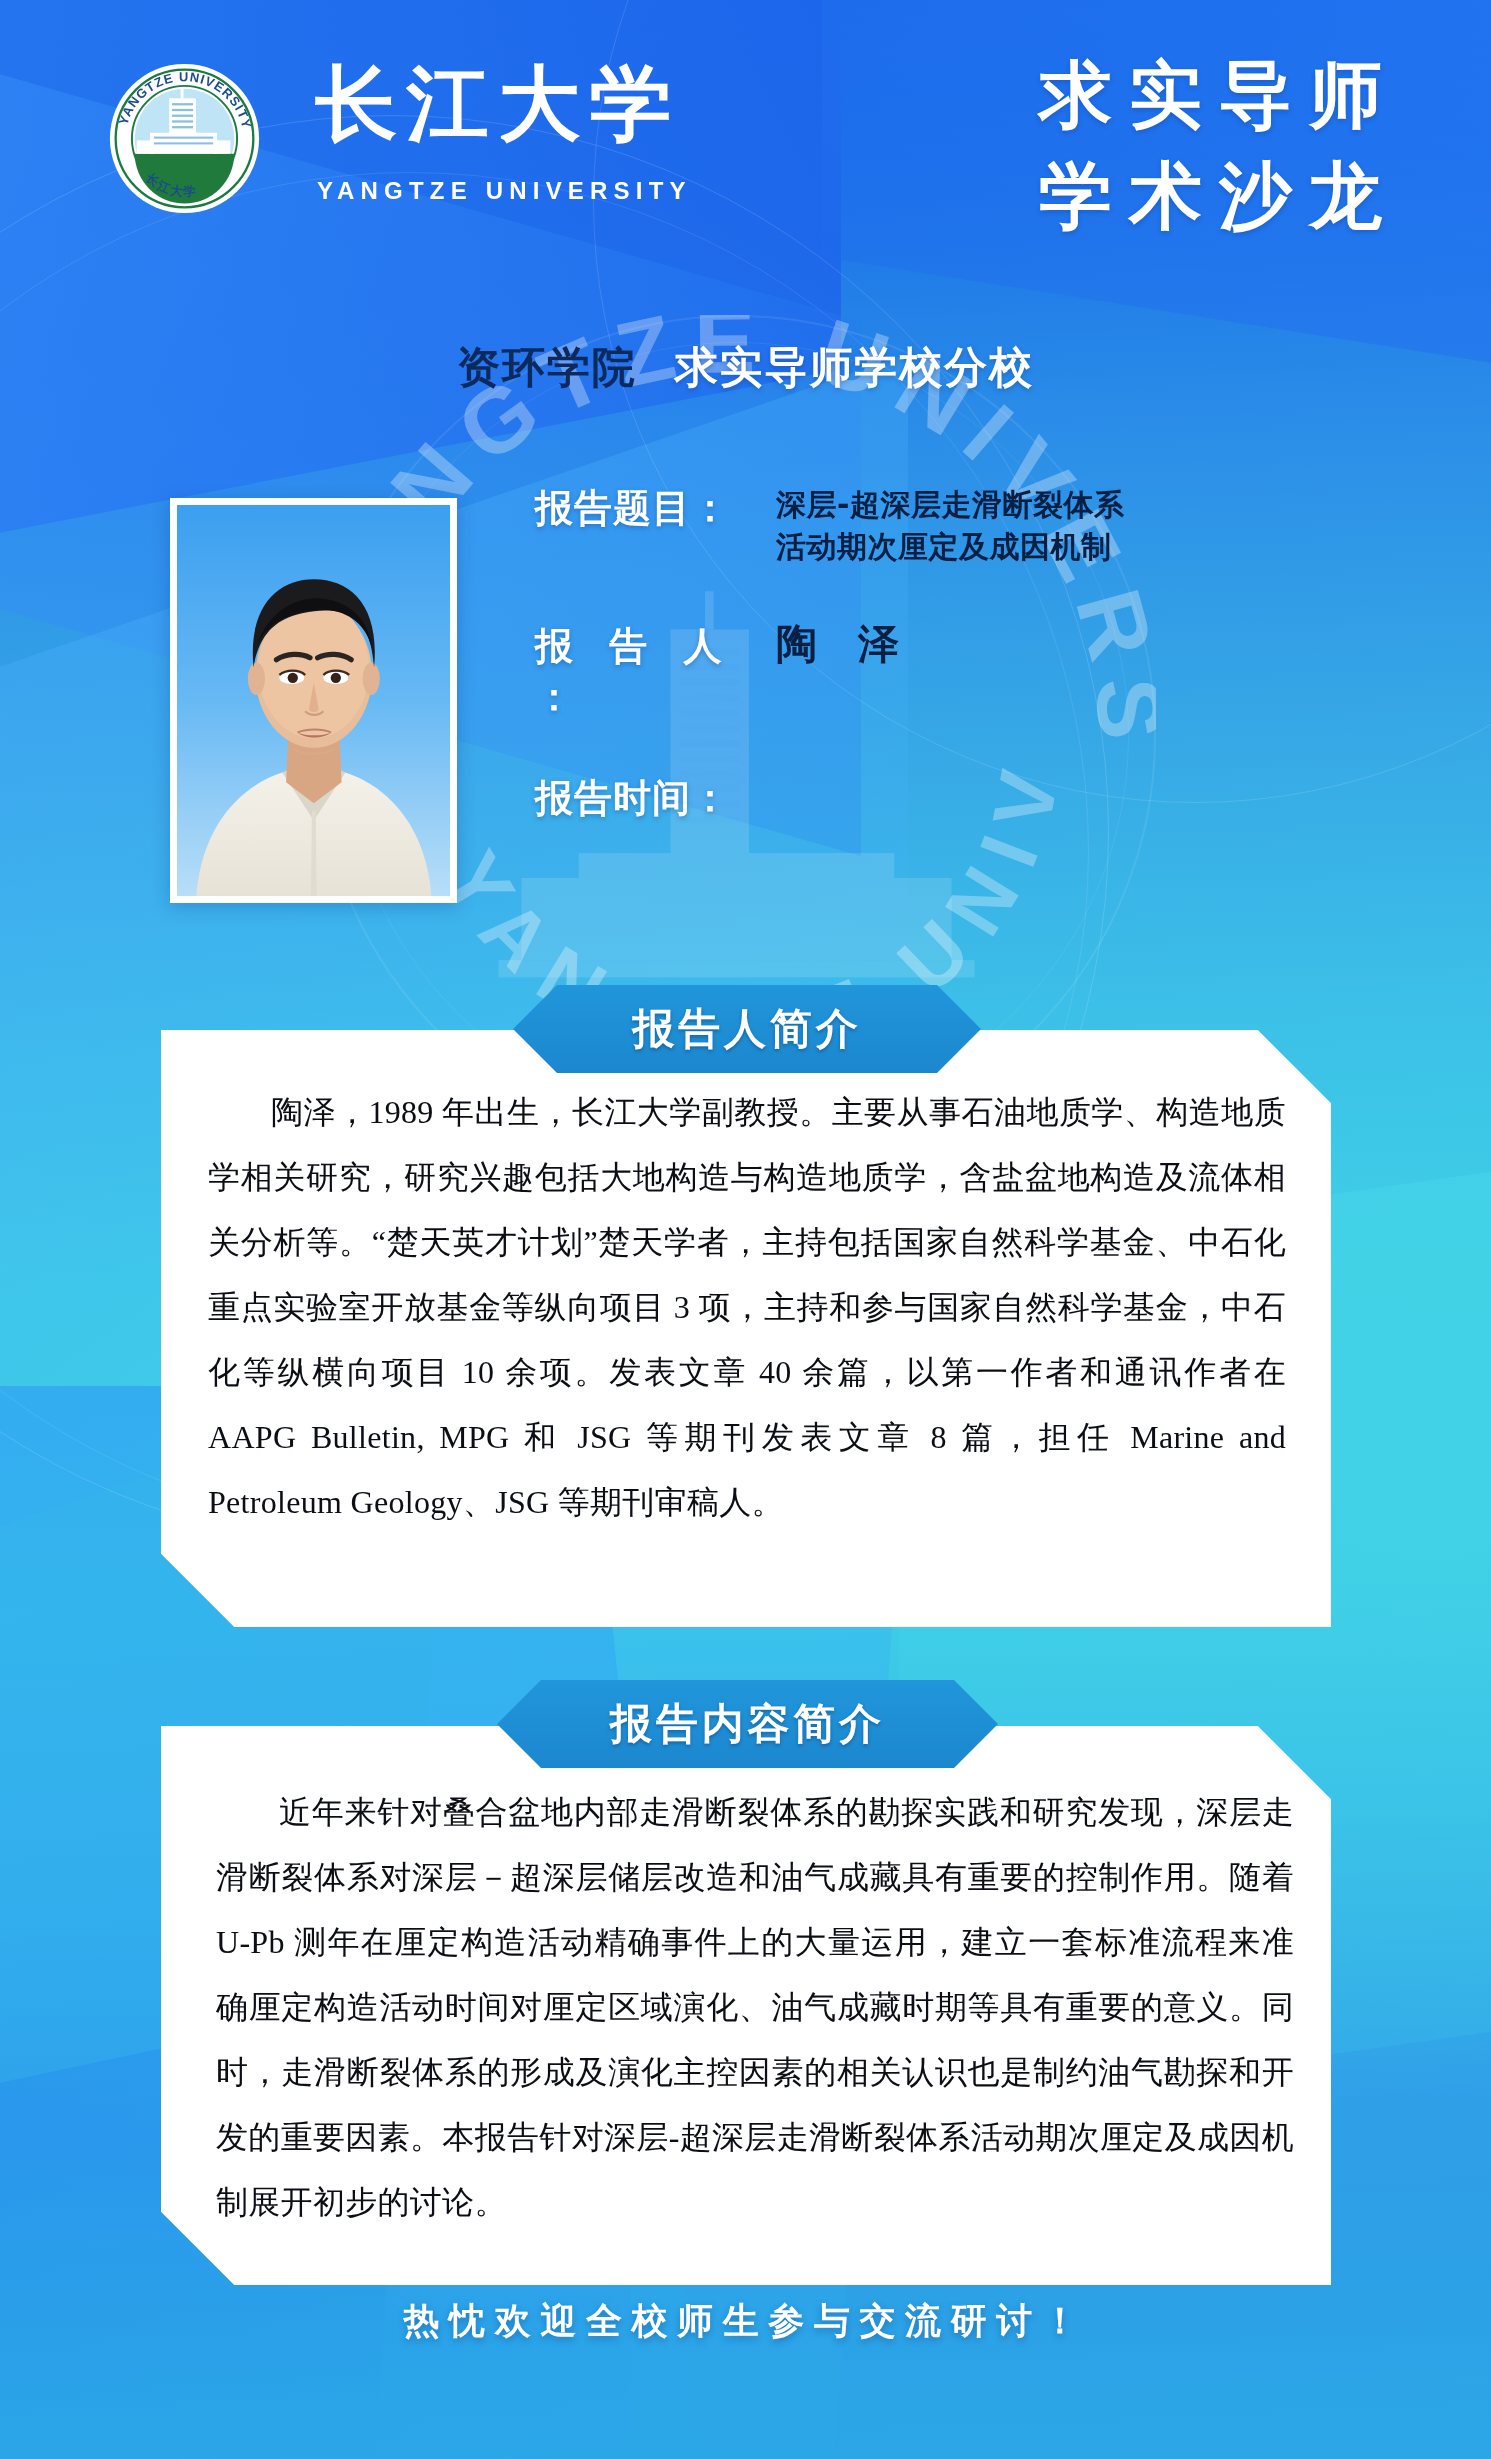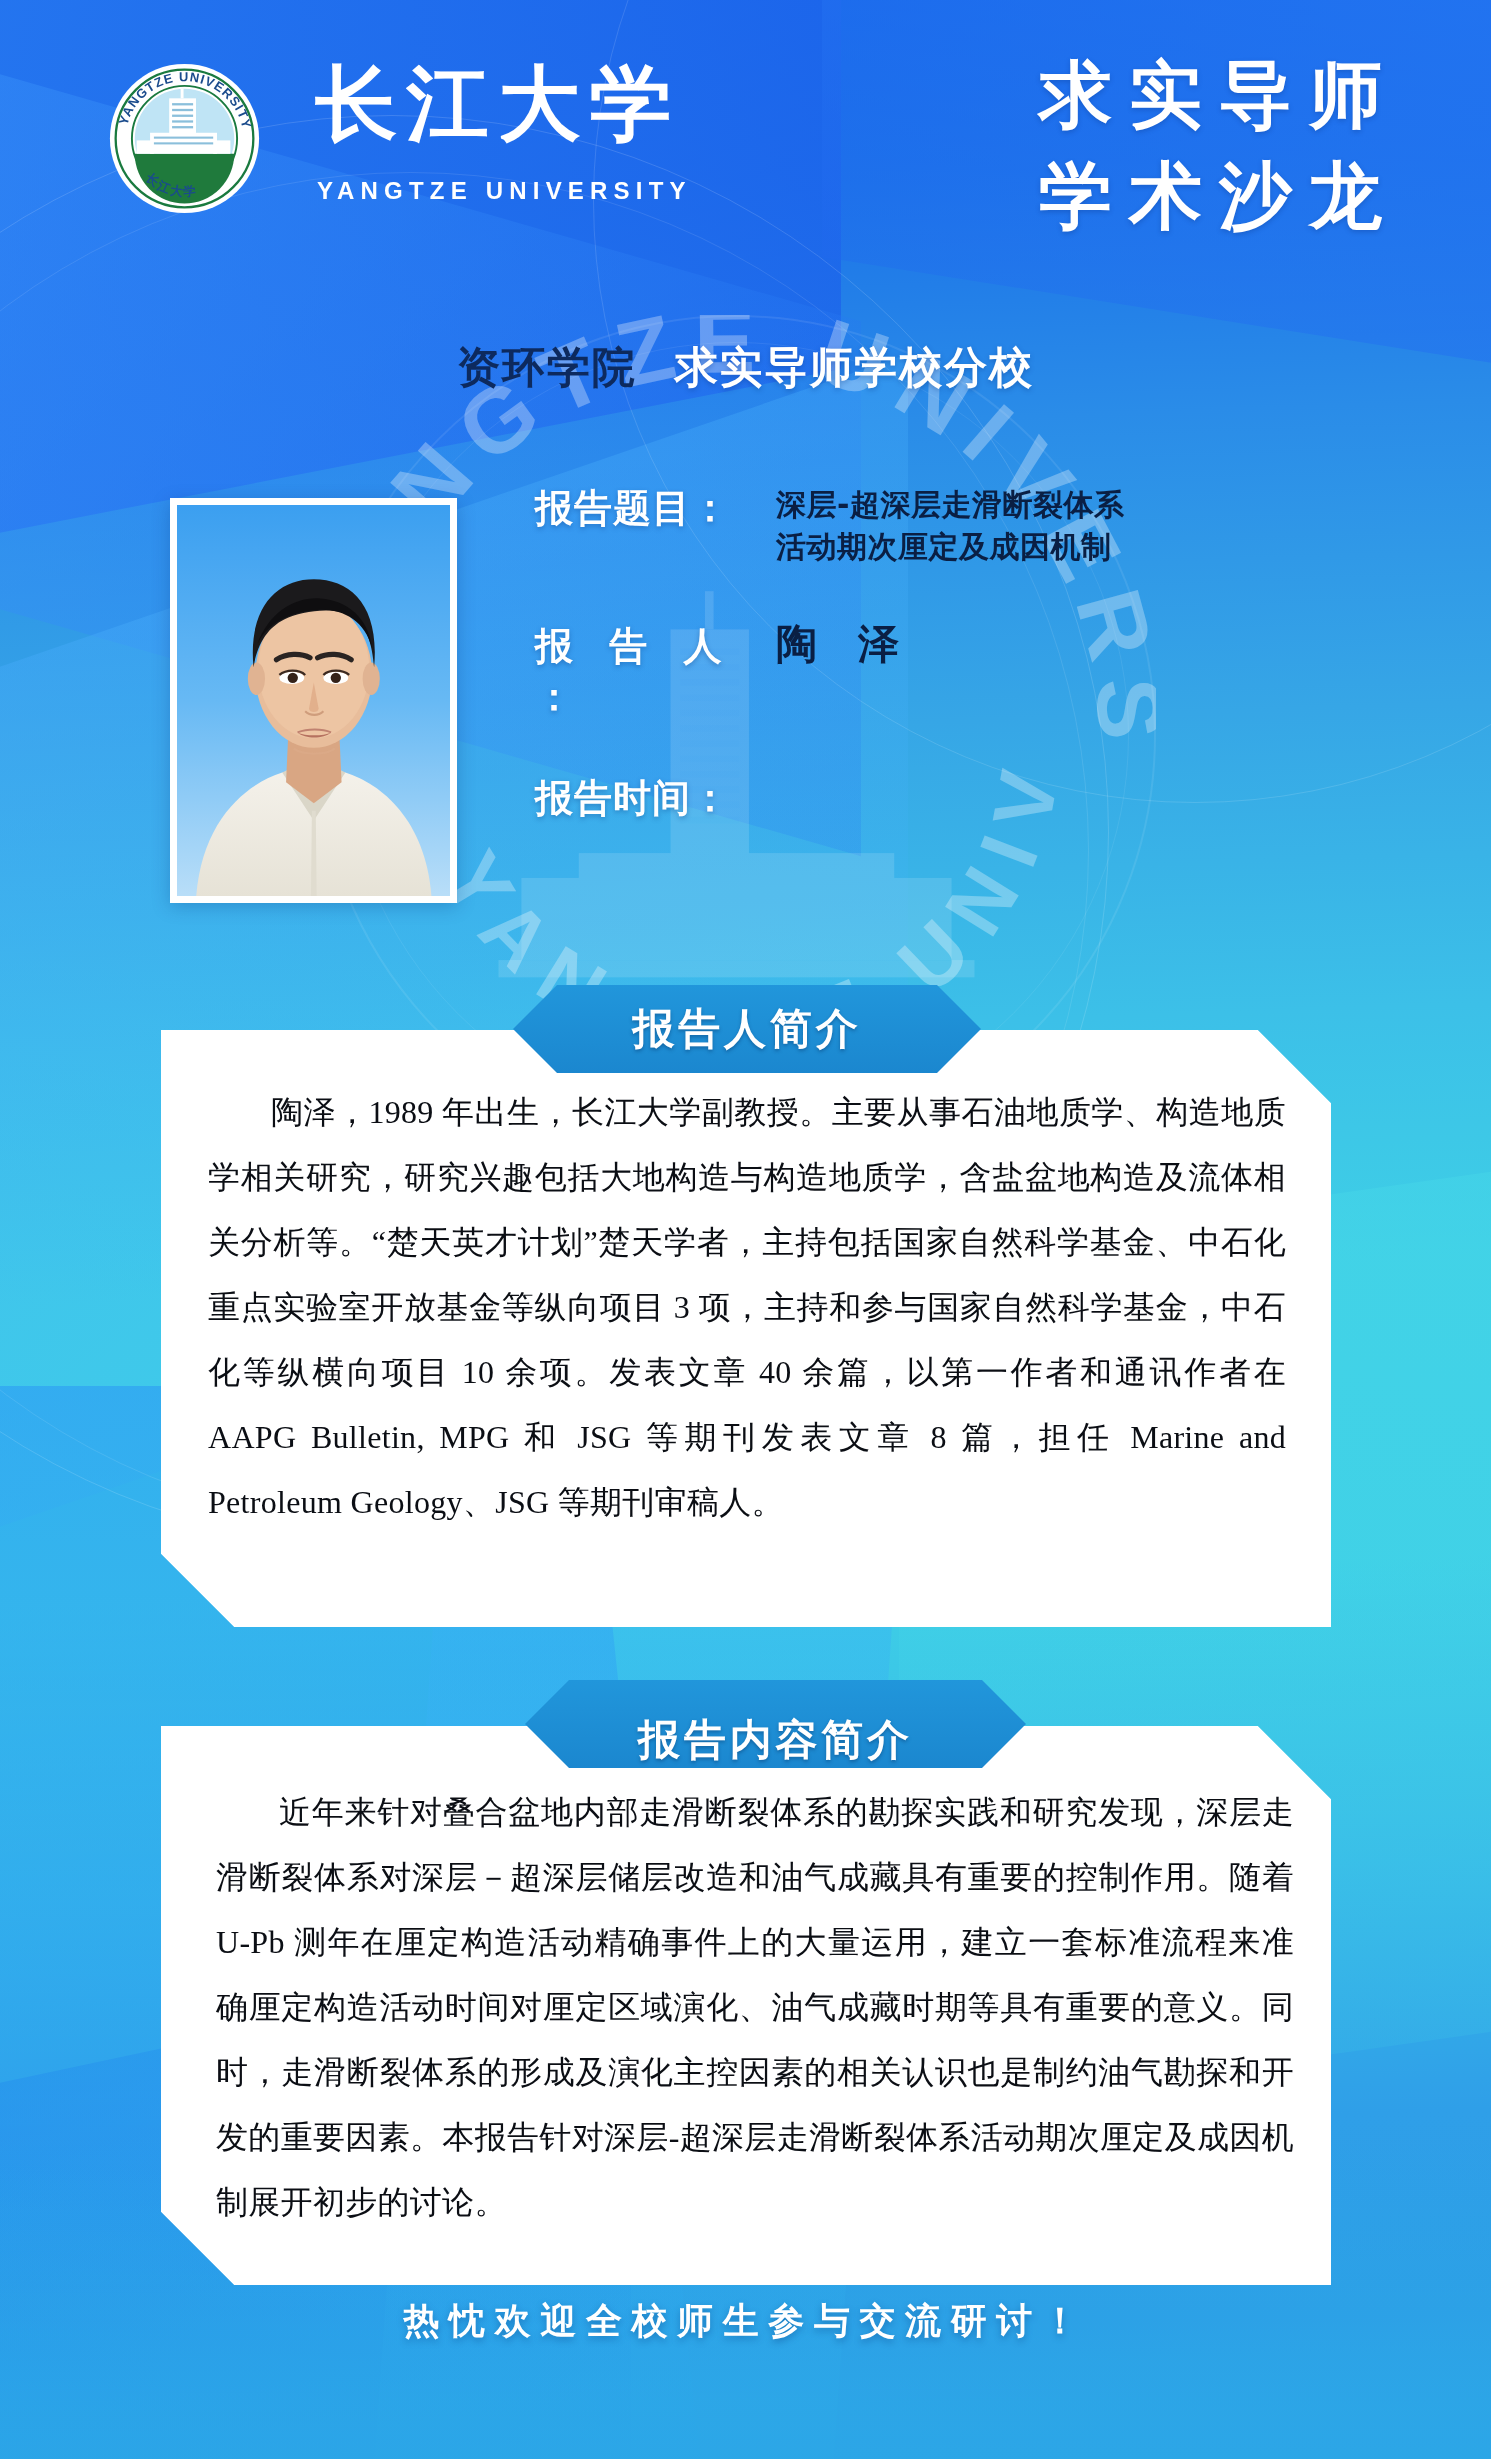--- a/index.html
+++ b/index.html
@@ -227,21 +227,21 @@
     background:linear-gradient(180deg,#2196db 0%, #1b87cf 100%);
     -webkit-clip-path:polygon(44px 0, calc(100% - 44px) 0, 100% 50%, calc(100% - 44px) 100%, 44px 100%, 0 50%);
     clip-path:polygon(44px 0, calc(100% - 44px) 0, 100% 50%, calc(100% - 44px) 100%, 44px 100%, 0 50%);
   }
   .banner span{
     color:#ffffff; font-size:42px; font-weight:700; letter-spacing:3.8px;
     font-family:"DejaVu Sans",sans-serif;
     text-shadow:0 1.9px 3.8px rgba(6,46,96,.4);
   }
   #banner-bio{ left:513px; top:985px; width:468px;text-align:right; }
-  #banner-abs{ left:525px; top:1680px; width:501px;align-items:flex-end; }
+  #banner-abs{ left:497px; top:1680px; width:501px; }
 
   
   .footer{
     position:absolute; left:0; top:2297px; width:1491px; text-align:center;
   }
   .footer span{
     color:#ffffff; font-size:36px; font-weight:700; letter-spacing:9.6px;
     font-family:Liberation Sans, sans-serif;
     text-shadow:0 2.9px 7.6px rgba(8,60,130,.4);
   }

